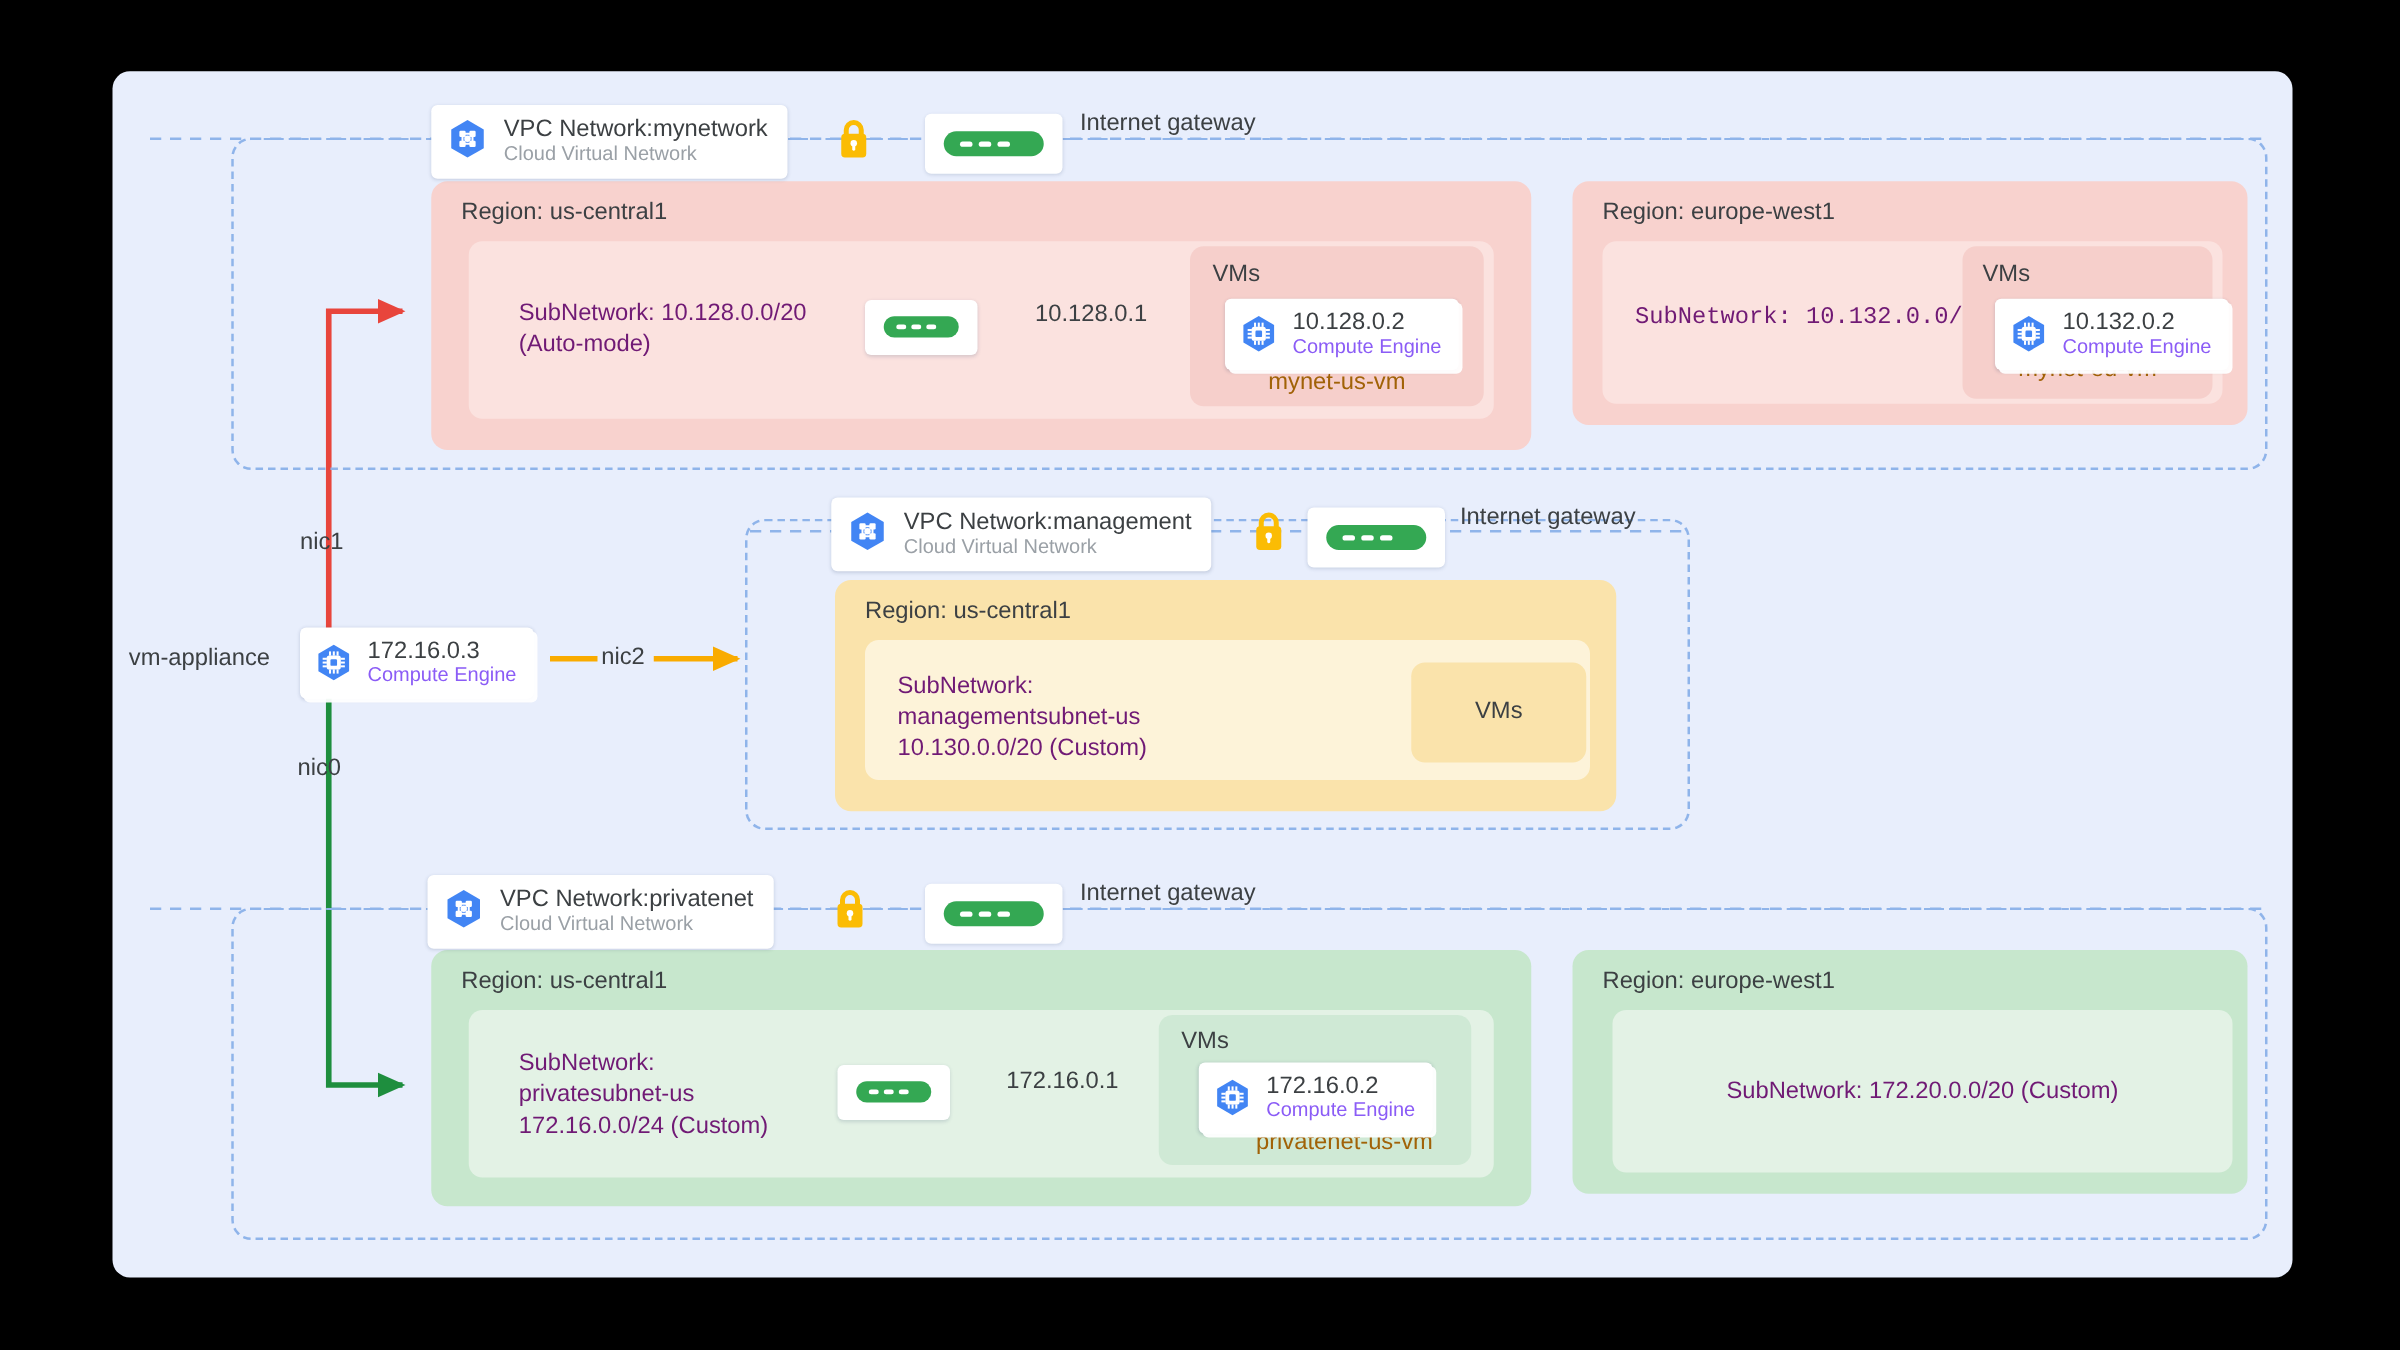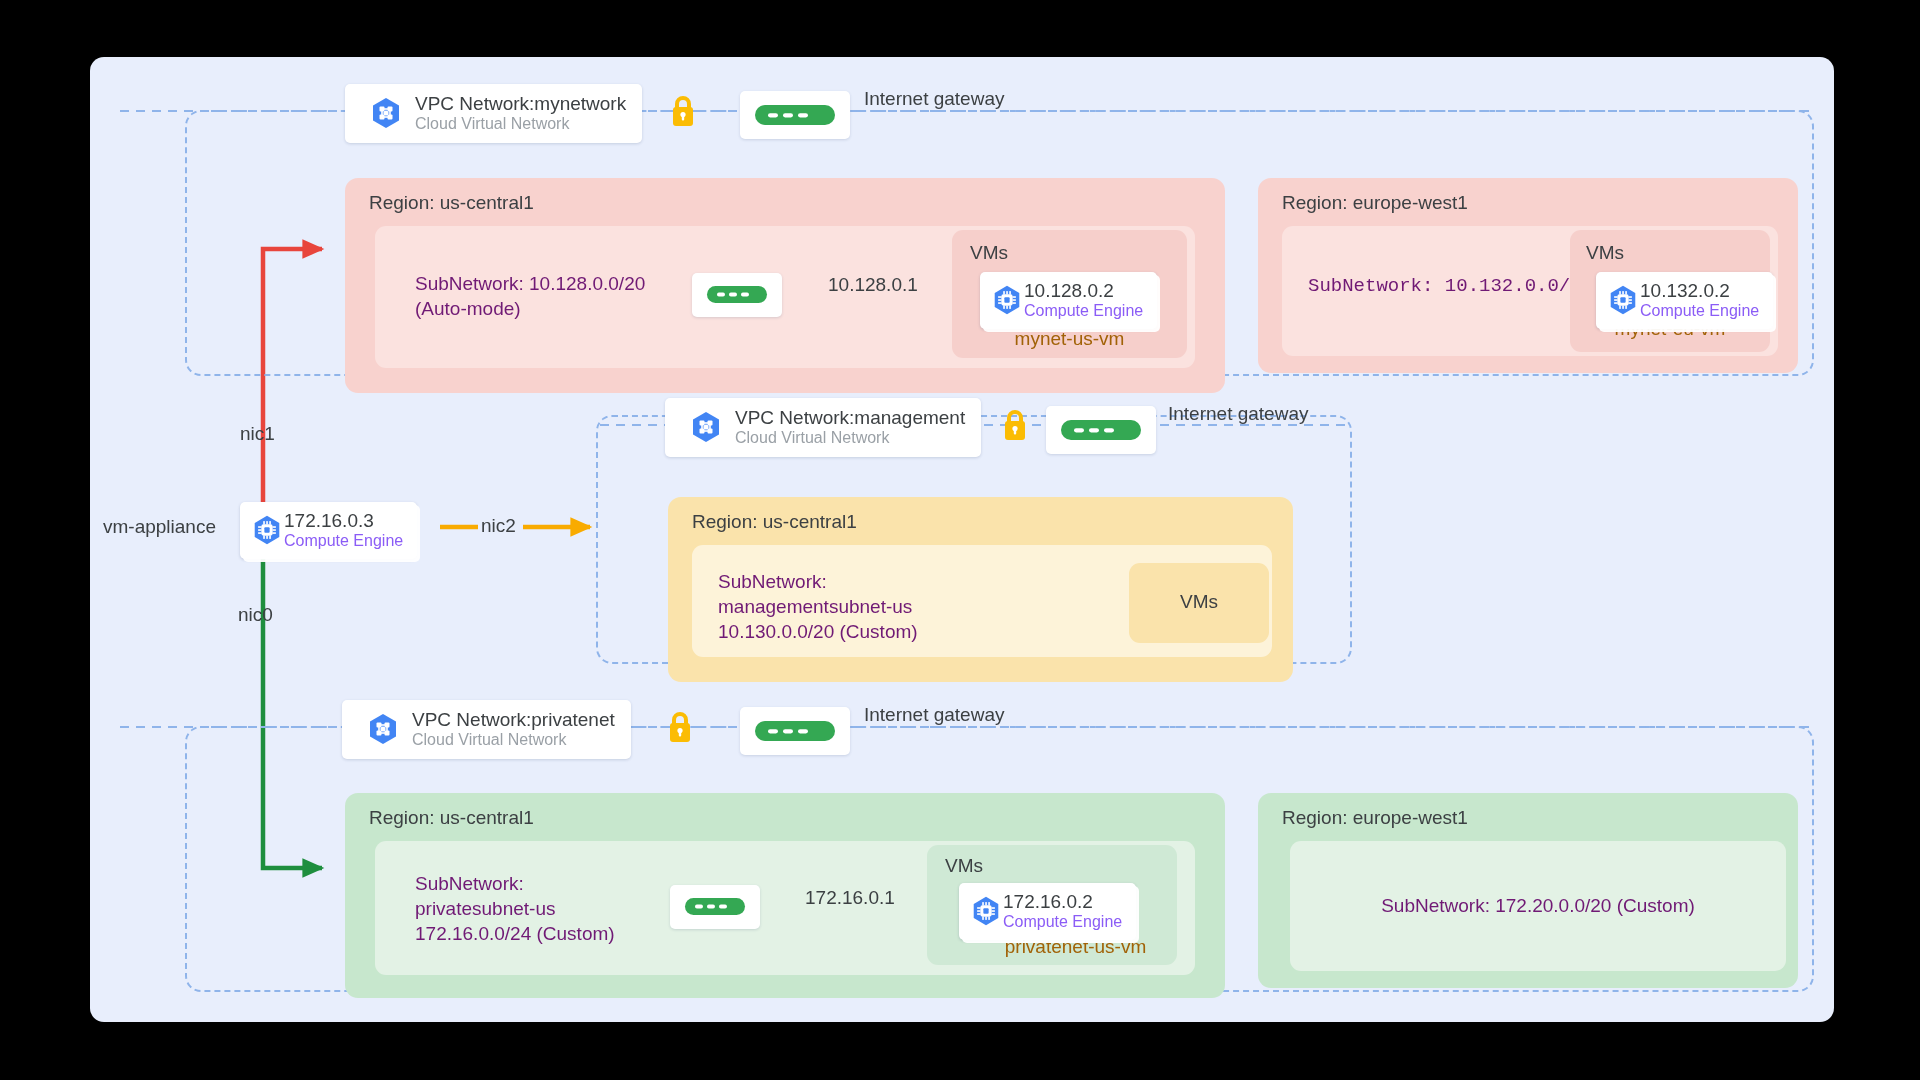--- a/index.html
+++ b/index.html
@@ -37,25 +37,25 @@
     position: absolute;
     border: 2px dashed #8fb4ea;
     border-radius: 16px;
     background: transparent;
   }
 
   
   .vpc-chip {
     position: absolute;
     display: flex;
-    align-items: center;
+    align-items: flex-start;
     gap: 11px;
     background: #ffffff;
     border-radius: 5px;
-    padding: 9px 16px 9px 23px;
+    padding: 9px 16px 9px 11px;
     box-shadow: 0 1px 3px rgba(40,60,100,.18);
     z-index: 5;
   }
   .vpc-chip .chip-text { display: flex; flex-direction: column; line-height: 1.16; }
   .vpc-chip .chip-title {
     font-size: 19px; color: #3c4043; font-weight: 400; white-space: nowrap;
   }
   .vpc-chip .chip-sub {
     font-size: 16px; color: #9aa0a6; font-weight: 400; white-space: nowrap;
   }
@@ -80,21 +80,20 @@
     color: #3c4043;
     white-space: nowrap;
     z-index: 5;
   }
 
   
   .region {
     position: absolute;
     border-radius: 13px;
     padding: 0;
-    margin-top: 33px;
   }
   .region-title {
     position: absolute;
     left: 24px; top: 14px;
     font-size: 19px;
     color: #3c4043;
     white-space: nowrap;
   }
   .region.red    { background: #f8d2ce; }
   .region.yellow { background: #fae3ab; }
@@ -143,20 +142,21 @@
     left: 0; right: 0; text-align: center;
   }
 
   
   .ce-card {
     position: absolute;
     background: #ffffff;
     border-radius: 5px;
     display: flex;
     align-items: center;
+    gap: 10px;
     padding: 8px 14px 8px 10px;
     box-shadow: 3px 3px 0 0 rgba(255,255,255,.95),
                 0 1px 3px rgba(40,60,100,.22);
     z-index: 4;
   }
   .ce-card .ce-text { display: flex; flex-direction: column; line-height: 1.16; }
   .ce-card .ce-ip   { font-size: 19px; color: #3c4043; white-space: nowrap; }
   .ce-card .ce-sub  { font-size: 16px; color: #8b5cf6; white-space: nowrap; }
 
   .vm-name {

